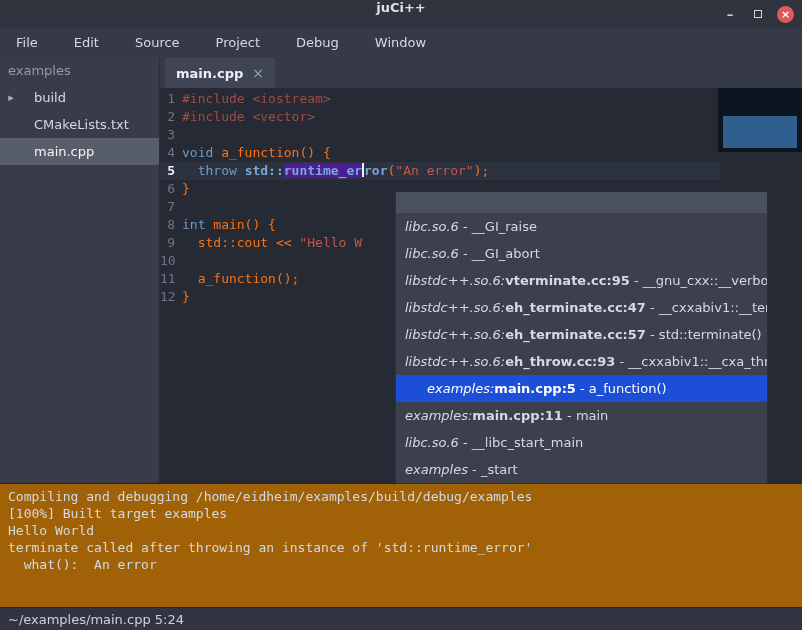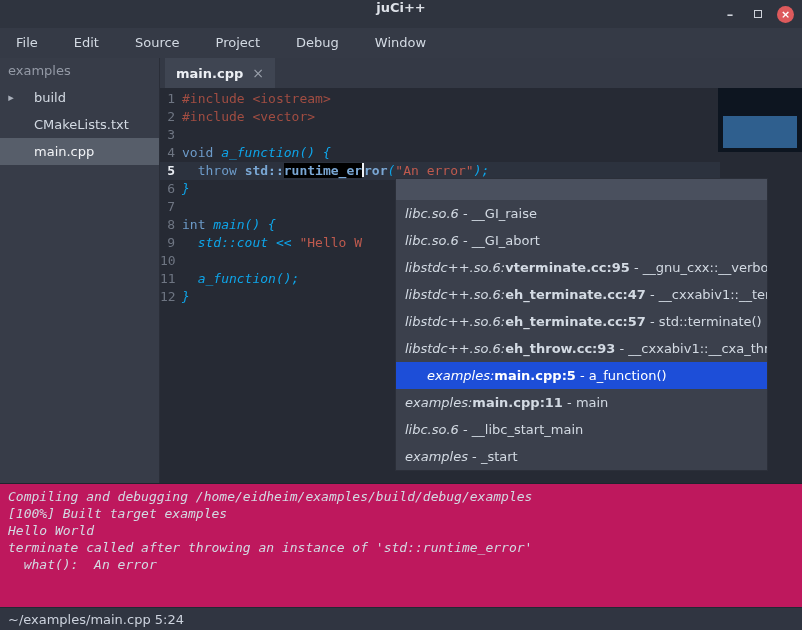--- a/index.html
+++ b/index.html
@@ -52,46 +52,45 @@
   }
   .code-line { display:flex; height:18px; line-height:18px; white-space:pre; }
   .code-line.current { background:#2c323e; width:560px; }
   .ln { width:22px; flex:none; text-align:right; padding-right:7px; color:#6e7582; }
   .code-line.current .ln { color:#e9edf3; font-weight:bold; }
   .code { white-space:pre; }
   .s-pre { color:#a14d42; }
   .s-kw  { color:#6d9bc9; }
   .s-kwb { color:#7aa7d4; font-weight:bold; }
   .s-str { color:#bf5a4e; }
-  .s-pl  { color:#0ea5e9;font-style:italic; }
-  .s-hl  { background:#000000; }
+  .s-pl  { color:#f97316; }
+  .s-hl  { background:#4c1d95; }
   .caret { display:inline-block; width:2px; height:14px; background:#eef1f5; vertical-align:-2px; }
 
   .overlay-box { position:absolute; top:0; right:0; width:84px; height:64px; background:#0d1520; }
   .overlay-inner { position:absolute; left:5px; right:5px; bottom:4px; height:32px; background:#2f5f8e; }
 
   
   .popup {
-    position:absolute; left:395px; top:178px; width:373px;
+    position:absolute; left:395px; top:191px; width:373px;
     background:#3b404c; border:1px solid #2b2f39; z-index:5;
     font-size:13px; color:#d3dae3;
   }
   .popup-header { height:21px; background:#4a505e; }
   .popup-item { height:27px; line-height:27px; padding:0 9px; white-space:nowrap; overflow:hidden; }
   .popup-item.selected { background:#1d4ed8; color:#ffffff;padding-left:31px; }
   .pi-lib { font-style:italic; }
   .pi-loc { font-weight:bold; }
 
   
   .terminal {
     position:absolute; left:0; top:483px; width:802px; height:124px;
-    background:#be185d; border-top:1px solid #20242e; padding:4px 8px;
+    background:#a16207; border-top:1px solid #20242e; padding:4px 8px;
     font-family:"DejaVu Sans Mono", monospace; font-size:13px; line-height:17px;
     color:#d3dae3;
-    font-style:italic;
   }
   .term-line { white-space:pre; }
 
   
   .statusbar {
     position:absolute; left:0; top:607px; width:802px; height:23px;
     background:#303541; border-top:1px solid #232834;
     font-size:13px; color:#ccd2dd; display:flex; align-items:center;
   }
   .sb-left { padding-left:8px; position:relative; z-index:2; }

